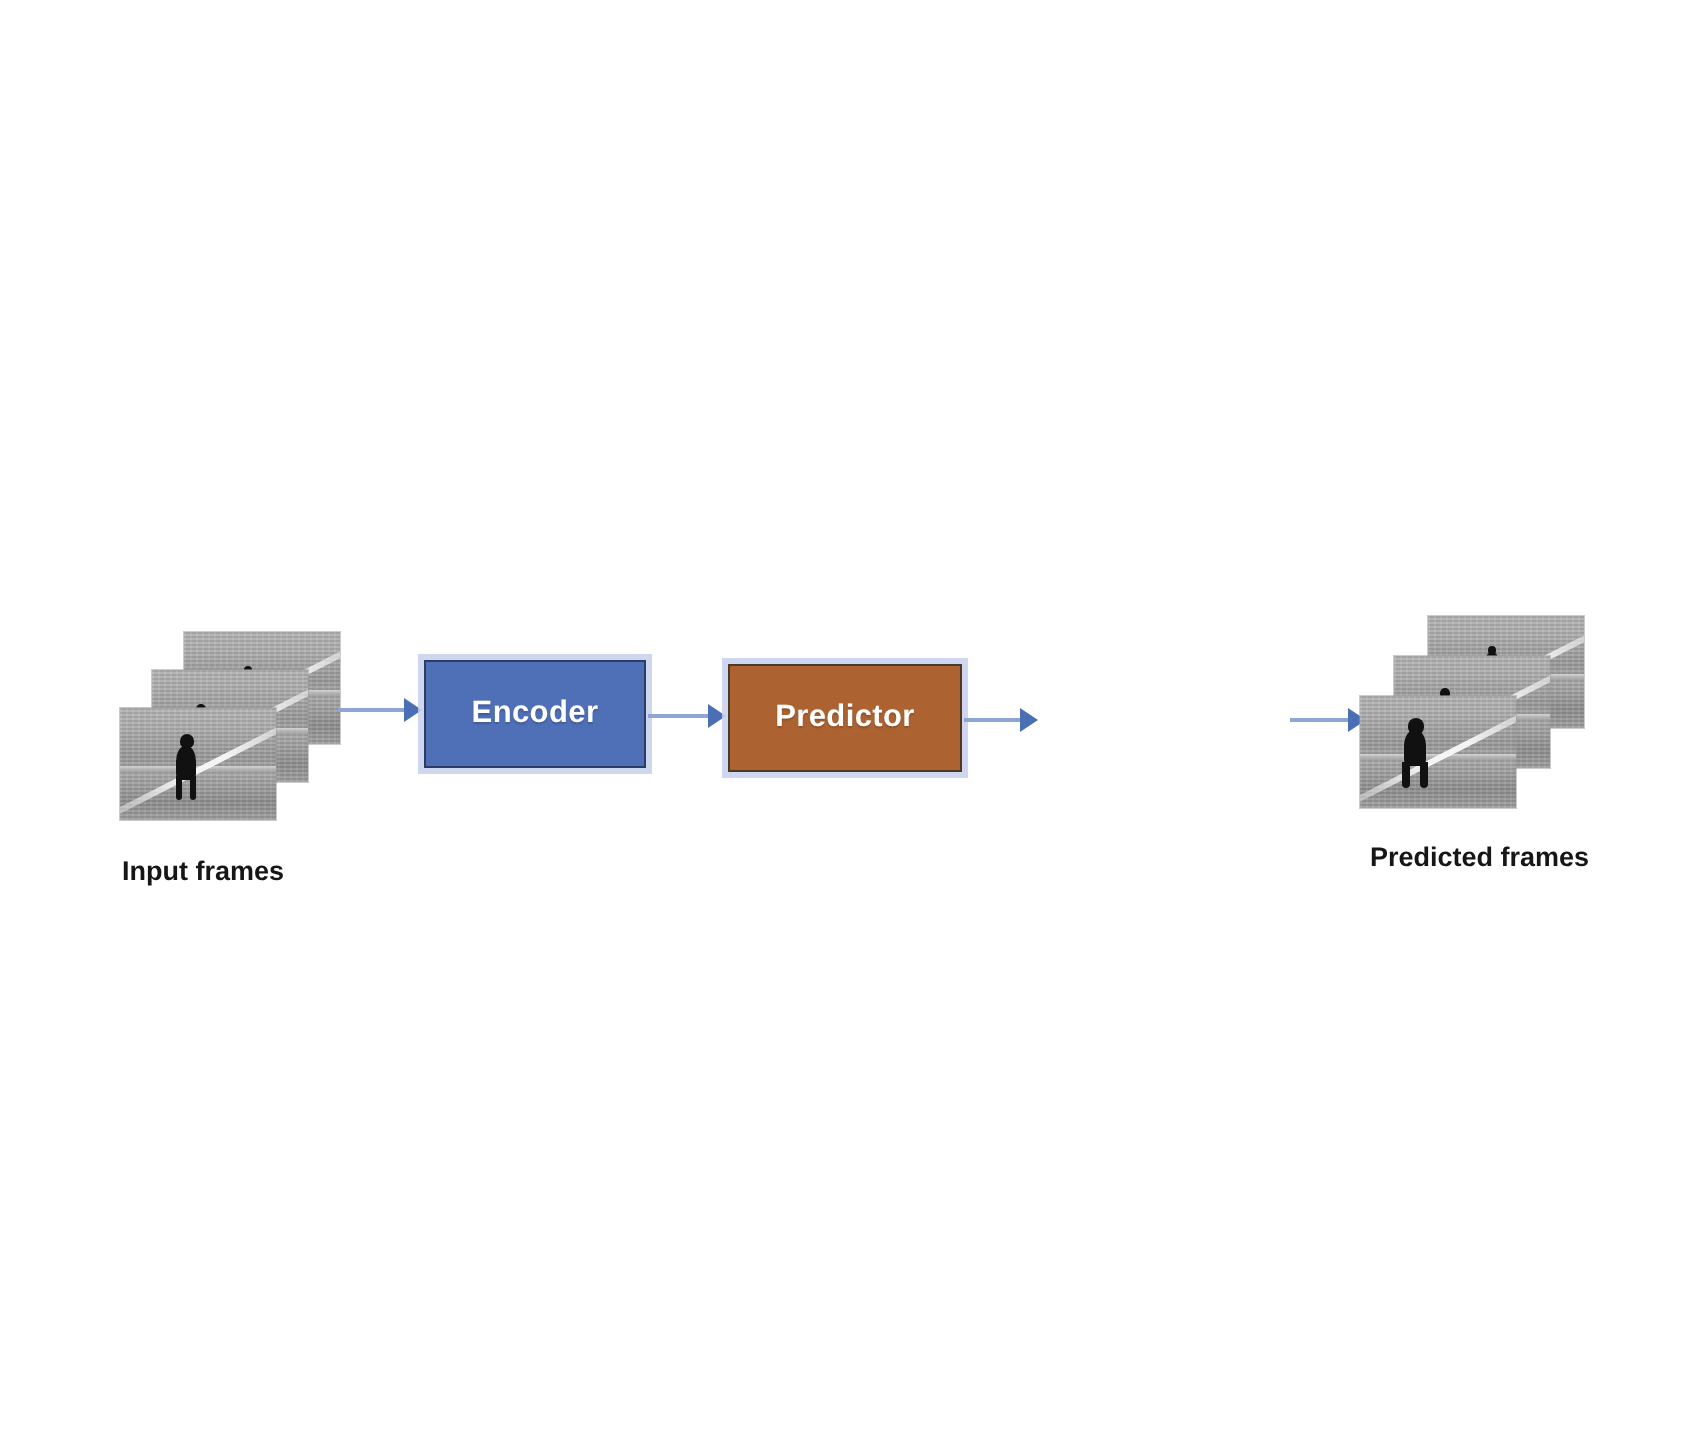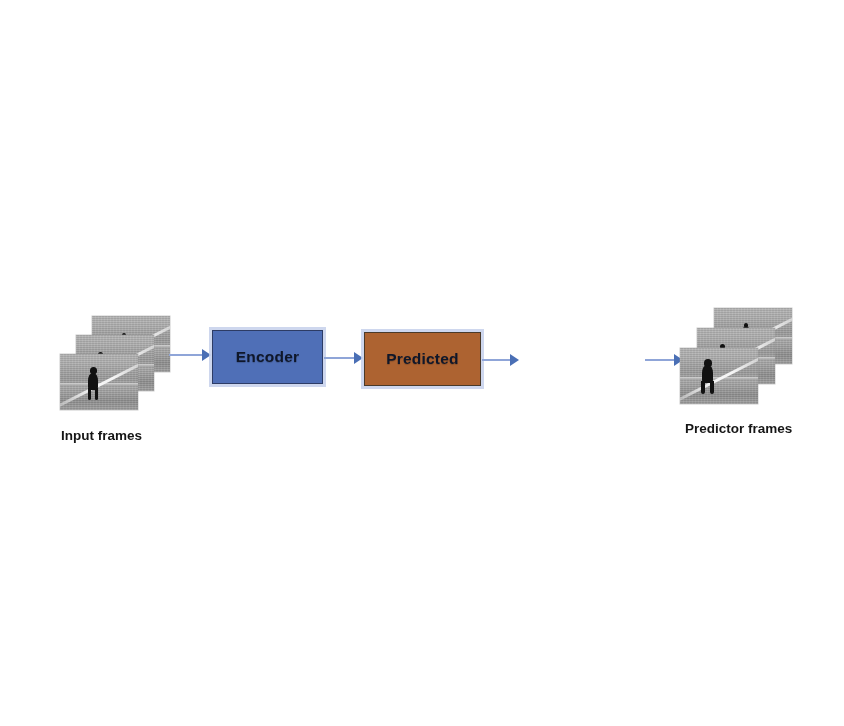--- a/index.html
+++ b/index.html
@@ -104,21 +104,21 @@
   .block {
     position: absolute;
     display: flex;
     align-items: center;
     justify-content: center;
     border: 1.5px solid #2d3c66;
     box-shadow: 0 0 0 3px rgba(197,208,235,0.85);
     box-sizing: border-box;
   }
   .block .block-label {
-    color: #0f172a;
+    color: #ffffff;
     font-weight: bold;
     font-size: 15.5px;
     letter-spacing: 0.2px;
     font-family: "Liberation Sans", sans-serif;
     text-shadow: 0 1px 1px rgba(0,0,0,0.18);
     white-space: nowrap;
   }
 
   
   .arrow {
@@ -204,21 +204,21 @@
   <div class="block" style="left:212px; top:330px; width:111px; height:54px; background:#4f6fb7; border-color:#2d3c66;">
     <span class="block-label">Encoder</span>
   </div>
 
   <div class="arrow" style="left:324px; top:352px; width:39px;">
     <div class="shaft" style="width:30px;"></div>
     <div class="head" style="left:30px;"></div>
   </div>
 
   <div class="block" style="left:364px; top:332px; width:117px; height:54px; background:#ad6331; border-color:#4a3a2a;">
-    <span class="block-label">Predicted</span>
+    <span class="block-label">Predictor</span>
   </div>
 
   <div class="arrow" style="left:482px; top:354px; width:37px;">
     <div class="shaft" style="width:28px;"></div>
     <div class="head" style="left:28px;"></div>
   </div>
 
 
   <div class="arrow" style="left:645px; top:354px; width:38px;">
     <div class="shaft" style="width:29px;"></div>
@@ -254,15 +254,15 @@
       <div class="grain"></div>
       <div class="horizon"></div>
       <div class="diagonal"></div>
       <div class="figure fig-head" style="left:24px; top:11px; width:8px; height:8px;"></div>
       <div class="figure fig-body" style="left:22px; top:17px; width:11px; height:18px;"></div>
       <div class="figure fig-leg" style="left:21px; top:33px; width:4px; height:13px;"></div>
       <div class="figure fig-leg" style="left:30px; top:33px; width:4px; height:13px;"></div>
     </div>
   </div>
 
-  <div class="caption" style="left:673px; top:421px;">Predictor frames</div>
+  <div class="caption" style="left:673px; top:421px;">Predicted frames</div>
 
 </div>
 
 </body></html>

